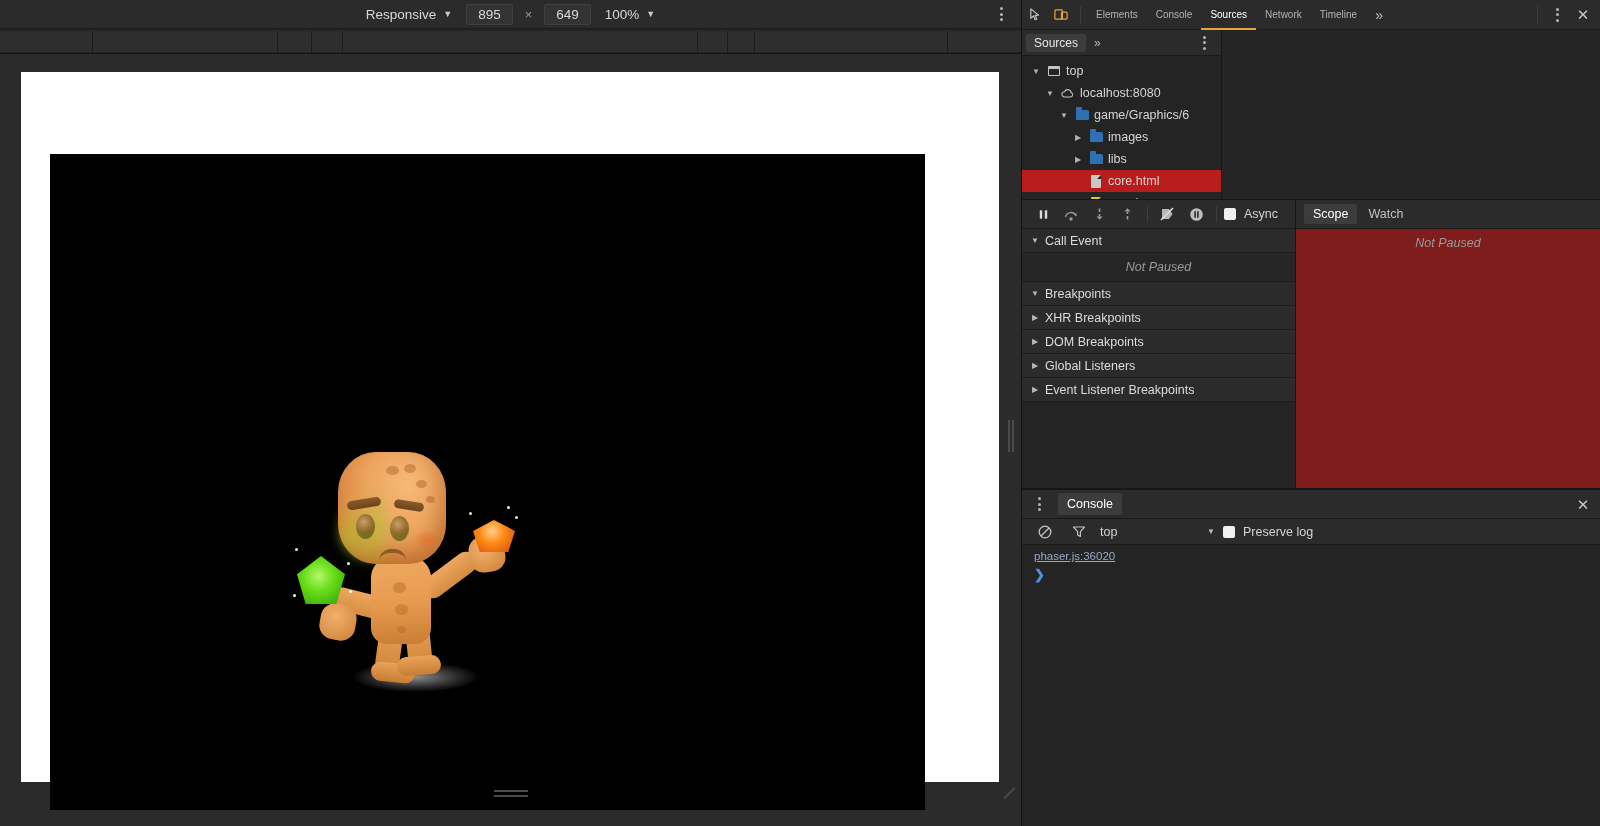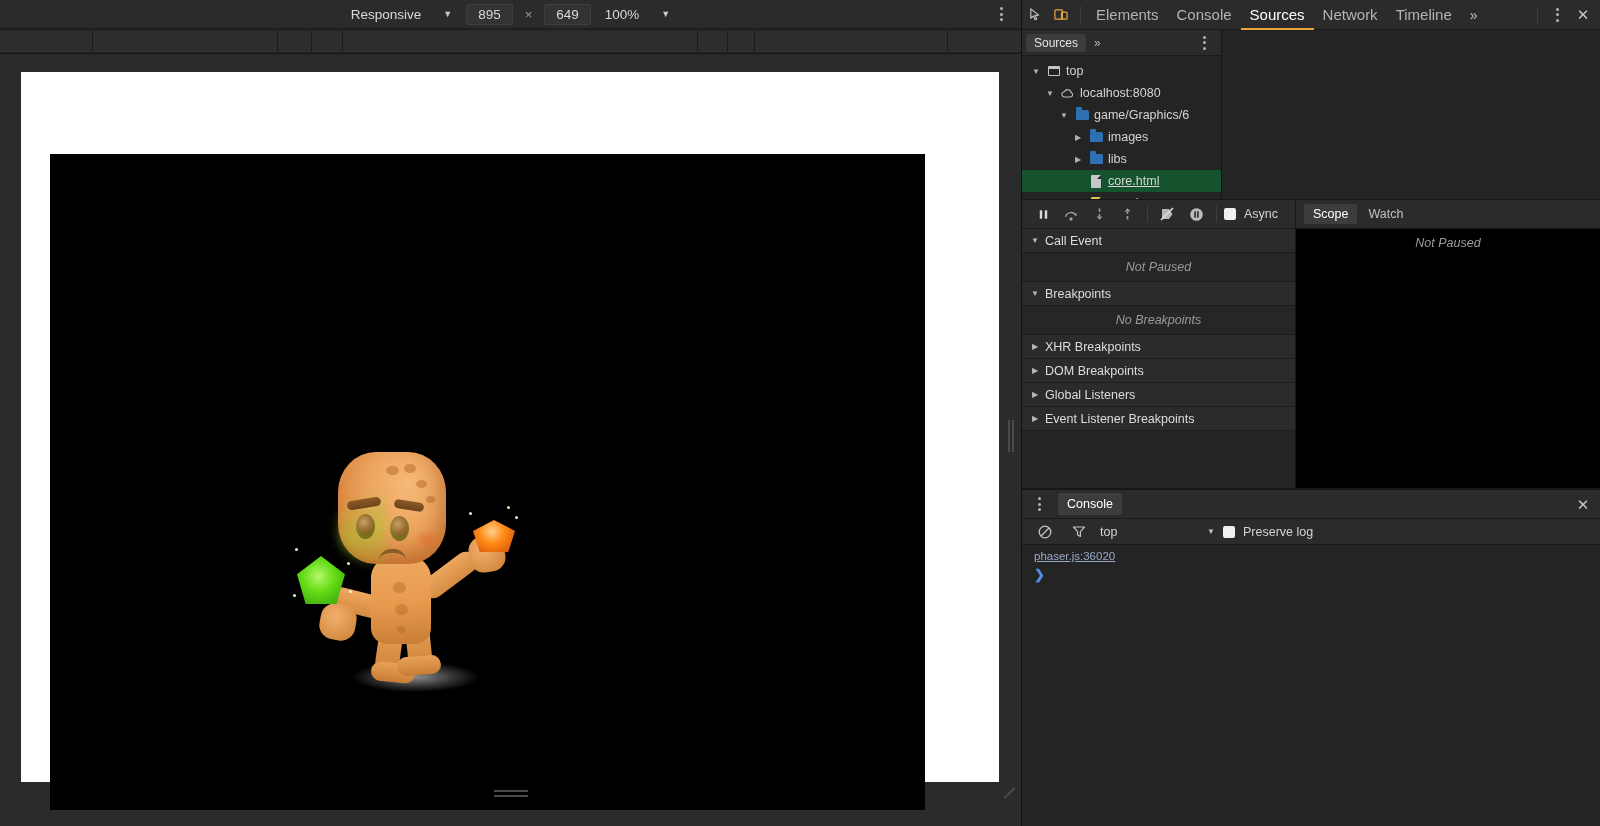--- a/index.html
+++ b/index.html
@@ -17,21 +17,21 @@
     background: #2b2b2b;
   }
   .device-toolbar {
     position: absolute; left: 0; top: 0; width: 1021px; height: 29px;
     background: #2b2b2b;
     border-bottom: 1px solid #1c1c1c;
     display: flex; align-items: center; justify-content: center;
     gap: 10px;
   }
   .dt-select {
-    color: #d8d8d8; font-size: 13.5px; display: flex; align-items: center; gap: 22px;
+    color: #d8d8d8; font-size: 13.5px; display: flex; align-items: center; gap: 7px;
     padding: 2px 4px; border-radius: 2px; cursor: default;
   }
   .caret { font-size: 9px; color: #c9c9c9; line-height: 1; }
   .dim-box {
     background: #333333; border: 1px solid #3f3f3f; border-radius: 2px;
     color: #d8d8d8; font-size: 13.5px; padding: 2px 11px; min-width: 46px;
     text-align: center;
   }
   .dim-x { color: #9a9a9a; font-size: 13px; padding: 0 2px; }
   .dt-menu {
@@ -178,21 +178,21 @@
     height: 30px; flex: 0 0 30px; background: #2b2b2b;
     border-bottom: 1px solid #1a1a1a;
     display: flex; align-items: center; position: relative;
   }
   .icon-btn {
     width: 26px; height: 26px; display: flex; align-items: center; justify-content: center;
     cursor: pointer; border-radius: 2px;
   }
   .tabsep { width: 1px; height: 18px; background: #3b3b3b; margin: 0 6px; }
   .dt-tab {
-    color: #b3b3b3; font-size: 15px; padding: 0 9px; height: 30px;
+    color: #b3b3b3; font-size: 10px; padding: 0 9px; height: 30px;
     display: flex; align-items: center; cursor: pointer; white-space: nowrap;
   }
   .dt-tab.active { color: #ffffff; box-shadow: inset 0 -2px 0 #e8a33d; }
   .dt-more { color: #c0c0c0; font-size: 14px; padding: 0 9px; cursor: pointer; }
   .dt-right-ctrls { position: absolute; right: 4px; display: flex; align-items: center; }
   .vdots { width: 16px; height: 18px; display: flex; flex-direction: column; align-items: center; justify-content: center; gap: 2.5px; }
   .vdots i { width: 3px; height: 3px; border-radius: 50%; background: #b4b4b4; display: block; }
   .xmark { color: #c7c7c7; font-size: 15px; line-height: 1; }
 
   .sources-top { display: flex; flex: 0 0 170px; height: 170px; border-bottom: 1px solid #161616; }
@@ -204,42 +204,42 @@
   .nav-tab {
     color: #e6e6e6; font-size: 12px; padding: 2px 8px; margin-left: 4px;
     background: #3c3c3c; border-radius: 2px; cursor: pointer;
   }
   .nav-chev { color: #b9b9b9; font-size: 12px; padding: 0 8px; cursor: pointer; }
   .nav-tree { flex: 1; overflow: hidden; padding-top: 4px; font-size: 12.5px; color: #d4d4d4; }
   .tnode {
     height: 22px; display: flex; align-items: center; gap: 5px; cursor: pointer;
     white-space: nowrap; padding-right: 4px;
   }
-  .tnode.sel { background: #14532d; text-decoration: underline; }
+  .tnode.sel { background: #b91c1c; }
   .tw { width: 12px; flex: 0 0 12px; color: #b0b0b0; font-size: 8px; text-align: center; }
   .ico { width: 14px; height: 14px; flex: 0 0 14px; display: flex; align-items: center; justify-content: center; }
   .folder { width: 13px; height: 10px; background: #2d70b3; border-radius: 1px 2px 1px 1px; position: relative; }
   .folder::before { content:''; position:absolute; left:0; top:-3px; width:6px; height:3px; background:#2d70b3; border-radius:1px 1px 0 0;}
   .docico { width: 10px; height: 13px; background: #c8c8c8; border-radius: 1px; position: relative; }
   .docico.js { background: #e0c14a; }
   .docico::after { content:''; position:absolute; right:0; top:0; border-width: 0 0 4px 4px; border-style: solid; border-color: transparent transparent #242424 transparent; }
   .frameico { width: 12px; height: 10px; border: 1.5px solid #c4c4c4; border-top-width: 3px; border-radius: 1px; }
 
   .editor-col { flex: 1; display: flex; flex-direction: column; background: #2b2b2b; }
   .editor-bar { height: 26px; flex: 0 0 26px; background: #2b2b2b; border-bottom: 1px solid #1a1a1a; display: flex; align-items: center; padding-left: 6px; }
   .panel-toggle { width: 18px; height: 14px; border: 1.5px solid #c2c2c2; border-left-width: 4px; border-radius: 1px; display: flex; align-items: center; justify-content: center; }
   .panel-toggle span { color: #c2c2c2; font-size: 7px; line-height: 1; }
   .editor-body { flex: 1; background: #3b3b3b; display: flex; align-items: center; justify-content: center; position: relative; }
   .editor-hint { color: #d0d0d0; font-size: 14px; }
   .editor-foot { height: 22px; flex: 0 0 22px; background: #2b2b2b; display: flex; align-items: center; justify-content: flex-end; padding-right: 8px; }
   .foot-ico { width: 14px; height: 13px; border: 1.5px solid #b9b9b9; border-radius: 1px; display:flex; align-items:center; justify-content:center; color:#b9b9b9; font-size:7px; }
 
   .debug-area { flex: 1; display: flex; border-bottom: 1px solid #161616; min-height: 0; }
   .debug-left { width: 274px; flex: 0 0 274px; background: #242424; border-right: 1px solid #161616; display: flex; flex-direction: column; }
-  .debug-right { flex: 1; background: #000000; display: flex; flex-direction: column; }
+  .debug-right { flex: 1; background: #7f1d1d; display: flex; flex-direction: column; }
   .dbg-toolbar {
     height: 29px; flex: 0 0 29px; background: #2b2b2b; border-bottom: 1px solid #1a1a1a;
     display: flex; align-items: center; gap: 2px; padding-left: 8px;
   }
   .dbg-sep { width: 1px; height: 16px; background: #3d3d3d; margin: 0 5px; }
   .cbx { width: 12px; height: 12px; background: #f0f0f0; border-radius: 2px; display: inline-block; }
   .async-lbl { color: #d2d2d2; font-size: 12.5px; margin-left: 6px; }
   .scope-tabbar { height: 29px; flex: 0 0 29px; background: #2b2b2b; border-bottom: 1px solid #1a1a1a; display: flex; align-items: center; padding-left: 8px; gap: 2px; }
   .scope-tab { color: #c0c0c0; font-size: 12.5px; padding: 3px 9px; cursor: pointer; border-radius: 2px; }
   .scope-tab.active { color: #fff; background: #3c3c3c; }
@@ -554,23 +554,20 @@
           <span>Call Event</span>
         </div>
         <div class="sect-body">
           <div class="empty-row">Not Paused</div>
         </div>
 
         <div class="sect-head">
           <span class="twist">▼</span>
           <span>Breakpoints</span>
         </div>
-        <div class="sect-body">
-          <div class="empty-row">No Breakpoints</div>
-        </div>
 
         <div class="sect-head">
           <span class="twist">▶</span>
           <span>XHR Breakpoints</span>
         </div>
         <div class="sect-head">
           <span class="twist">▶</span>
           <span>DOM Breakpoints</span>
         </div>
         <div class="sect-head">

